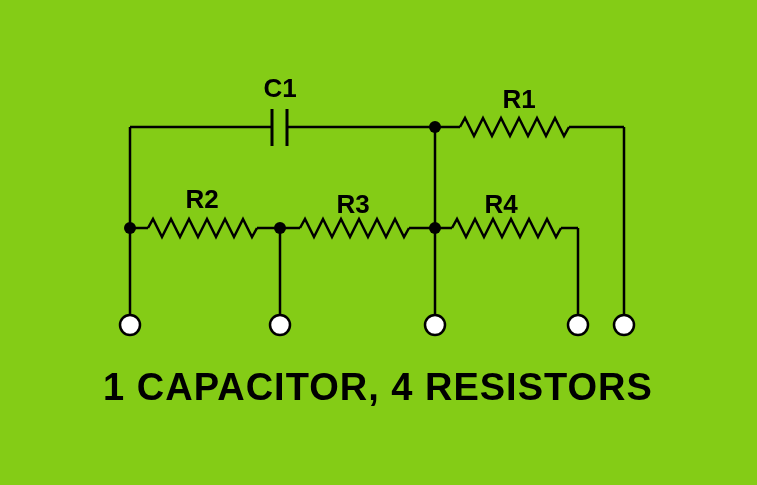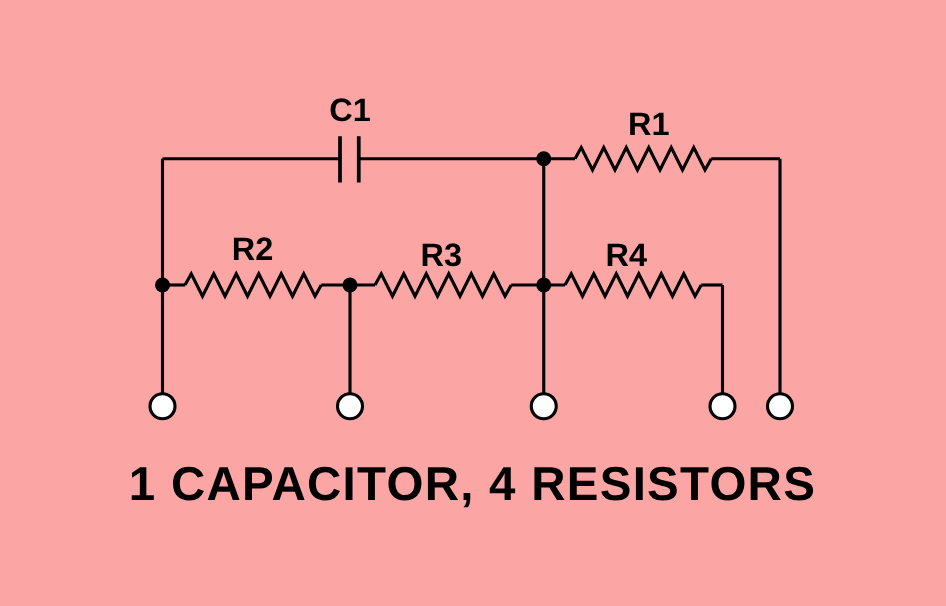--- a/index.html
+++ b/index.html
@@ -5,21 +5,21 @@
   html, body {
     margin: 0;
     padding: 0;
     background: #ffffff;
     font-family: "Liberation Sans", "DejaVu Sans", sans-serif;
   }
   .page {
     position: relative;
     width: 757px;
     height: 485px;
-    background: #fca5a5;
+    background: #84cc16;
     overflow: hidden;
   }
   svg {
     display: block;
   }
   .wire {
     stroke: #000000;
     stroke-width: 2.5;
     fill: none;
     stroke-linecap: butt;

